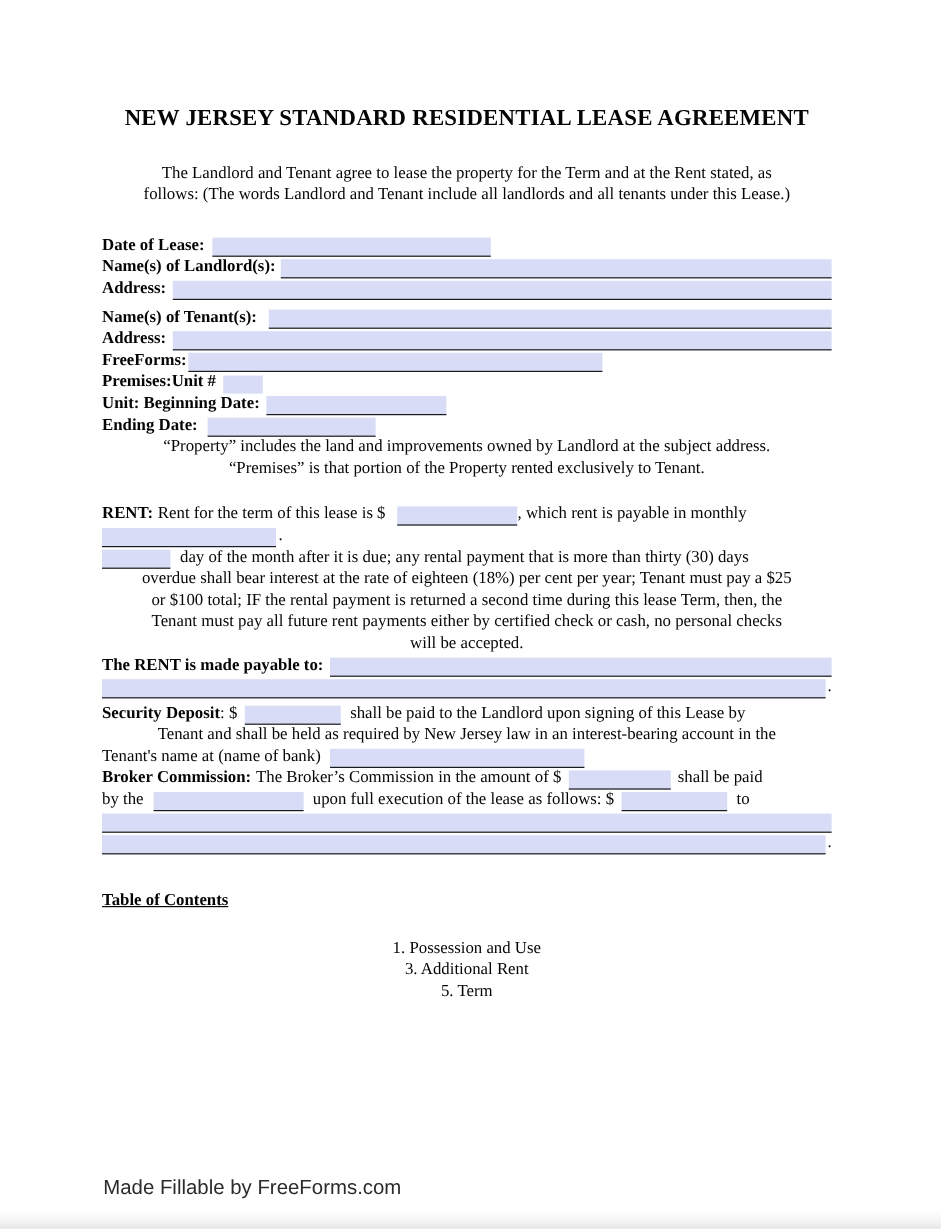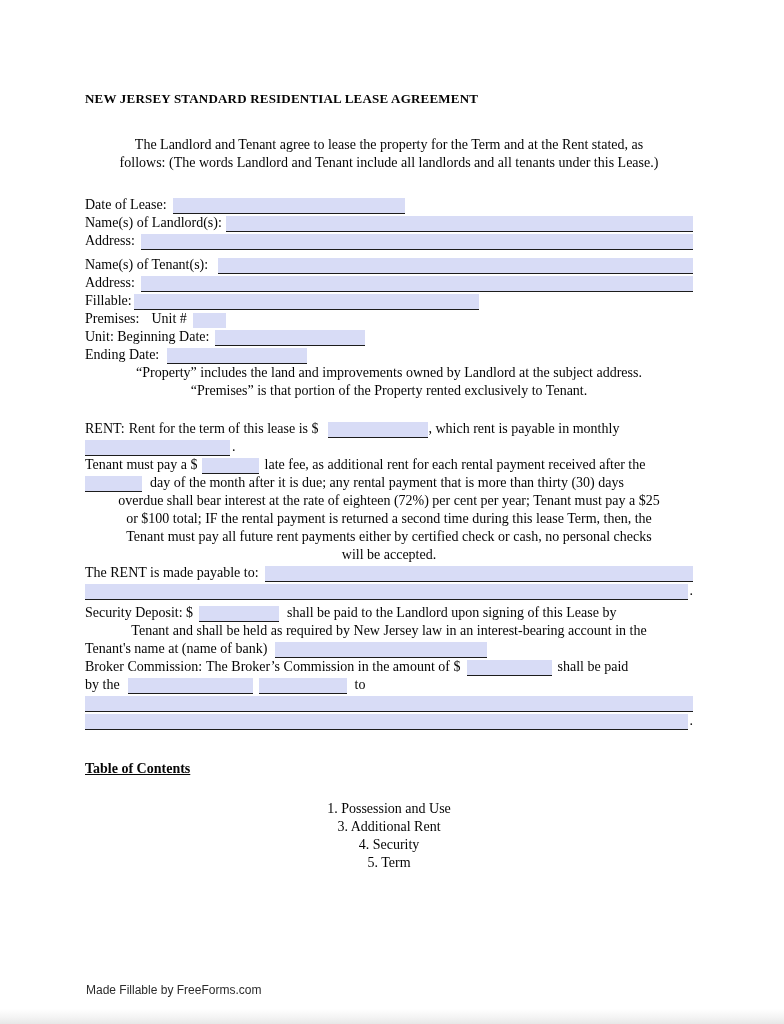--- a/index.html
+++ b/index.html
@@ -2,41 +2,41 @@
 <html><head>
 <meta charset="utf-8">
 <style>
   html,body{margin:0;padding:0;}
   body{
     width:784px;height:1024px;position:relative;background:#ffffff;
     font-family:"Liberation Serif",serif;font-size:14px;line-height:18px;color:#050505;
     overflow:hidden;
   }
   #content{position:absolute;left:85px;top:90px;width:608px;}
-  .title{font-weight:bold;font-size:13px;letter-spacing:.2px;margin-bottom:28px;}
+  .title{font-weight:bold;text-align:center;font-size:19px;letter-spacing:.2px;margin-bottom:28px;}
   .introline{white-space:nowrap;height:18px;text-align:center;}
   .row{display:flex;align-items:flex-end;height:18px;white-space:nowrap;}
-  .b{font-weight:normal;}
+  .b{font-weight:bold;}
   .fld{
     display:inline-block;height:16px;background:#d8dcf6;
     border-bottom:1.5px solid #1c1c1c;box-sizing:border-box;align-self:flex-end;
   }
   .fld.noline{border-bottom:none;height:15px;}
   .grow{flex:1 1 auto;}
   .w232{width:232px}.w345{width:345px}.w33{width:33px}.w150{width:150px}.w140{width:140px}
   .w100{width:100px}.w110{width:110px}.w145{width:145px}.w57{width:57px}
   .w80{width:80px}.w212{width:212px}.w85{width:85px}.w125{width:125px}.w88{width:88px}
   .ml2{margin-left:2px}.ml4{margin-left:4px}.ml6{margin-left:6px}.ml8{margin-left:8px}
-  .ml10{margin-left:10px}.ml12{margin-left:12px}
+  .ml10{margin-left:10px}.ml12{}
   .mt14{margin-top:6px}.mt20{margin-top:20px}.mt4{margin-top:4px}.mt24{margin-top:24px}
   .mt30{margin-top:30px}.mt22{margin-top:22px}
   .tocheading{font-weight:bold;height:18px;text-decoration:underline;}
   #footer{
     position:absolute;left:86px;top:981px;
-    font-family:"Liberation Sans",sans-serif;font-size:12px;color:#2b2b2b;
+    font-family:"Liberation Sans",sans-serif;font-size:17px;color:#2b2b2b;
   }
   #page-bottom-edge{
     position:absolute;left:0;bottom:0;width:784px;height:15px;
     background:linear-gradient(180deg,#ffffff 0%,#f4f4f4 55%,#e7e7e7 100%);
   }
 </style>
 </head>
 <body>
 
 <div id="content">
@@ -61,21 +61,21 @@
 
   <div class="row mt14">
     <span class="b">Name(s) of Tenant(s):</span>
     <span class="fld grow ml10"></span>
   </div>
   <div class="row">
     <span class="b">Address:</span>
     <span class="fld grow ml6"></span>
   </div>
   <div class="row">
-    <span class="b">Fillable:</span>
+    <span class="b">FreeForms:</span>
     <span class="fld w345 ml2"></span>
   </div>
   <div class="row">
     <span class="b">Premises:</span>
     <span class="b ml12">Unit #</span>
     <span class="fld noline w33 ml6"></span>
   </div>
   <div class="row">
     <span class="b">Unit: Beginning Date:</span>
     <span class="fld w150 ml6"></span>
@@ -92,29 +92,24 @@
     <span class="ml4">Rent for the term of this lease is $</span>
     <span class="fld w100 ml10"></span>
     <span>, which rent is payable in monthly</span>
   </div>
   <div class="row">
     <span class="fld w145"></span>
     <span class="ml2">.</span>
   </div>
 
   <div class="row">
-    <span>Tenant must pay a $</span>
-    <span class="fld w57 ml4"></span>
-    <span class="ml6">late fee, as additional rent for each rental payment received after the</span>
-  </div>
-  <div class="row">
     <span class="fld w57"></span>
     <span class="ml8">day of the month after it is due; any rental payment that is more than thirty (30) days</span>
   </div>
-  <div class="introline">overdue shall bear interest at the rate of eighteen (72%) per cent per year; Tenant must pay a $25</div>
+  <div class="introline">overdue shall bear interest at the rate of eighteen (18%) per cent per year; Tenant must pay a $25</div>
   <div class="introline">or $100 total; IF the rental payment is returned a second time during this lease Term, then, the</div>
   <div class="introline">Tenant must pay all future rent payments either by certified check or cash, no personal checks</div>
   <div class="introline">will be accepted.</div>
 
   <div class="row">
     <span class="b">The RENT is made payable to:</span>
     <span class="fld grow ml6"></span>
   </div>
   <div class="row">
     <span class="fld grow"></span>
@@ -135,33 +130,33 @@
 
   <div class="row">
     <span class="b">Broker Commission:</span>
     <span class="ml4">The Broker’s Commission in the amount of $</span>
     <span class="fld w85 ml6"></span>
     <span class="ml6">shall be paid</span>
   </div>
   <div class="row">
     <span>by the</span>
     <span class="fld w125 ml8"></span>
+    <span class="ml8">upon full execution of the lease as follows: $</span>
     <span class="fld w88 ml6"></span>
     <span class="ml8">to</span>
   </div>
   <div class="row">
     <span class="fld grow"></span>
   </div>
   <div class="row">
     <span class="fld grow"></span>
     <span class="ml2">.</span>
   </div>
 
   <div class="tocheading mt30">Table of Contents</div>
   <div class="introline mt22">1. Possession and Use</div>
   <div class="introline">3. Additional Rent</div>
-  <div class="introline">4. Security</div>
   <div class="introline">5. Term</div>
 
 </div>
 
 <div id="footer">Made Fillable by FreeForms.com</div>
 <div id="page-bottom-edge"></div>
 
 </body></html>

